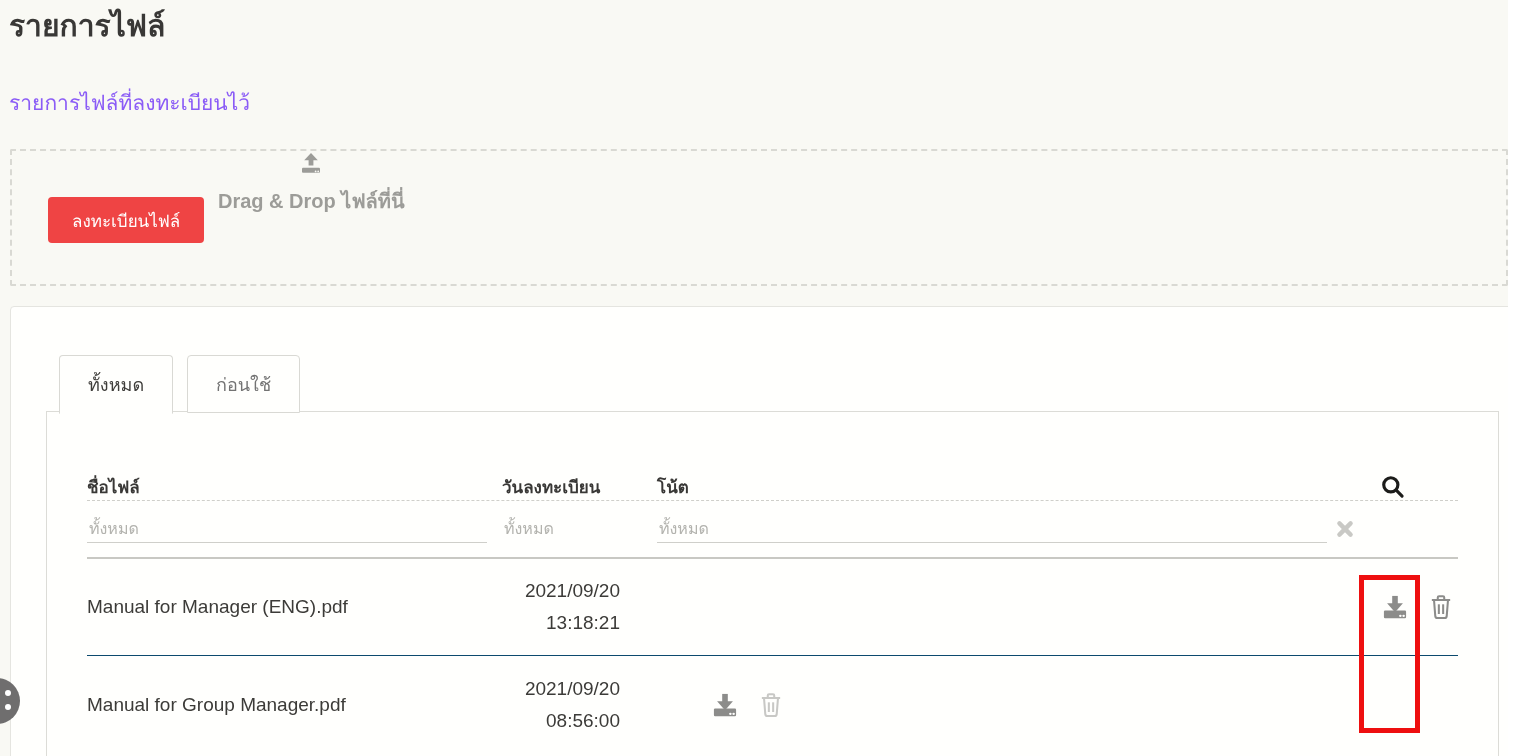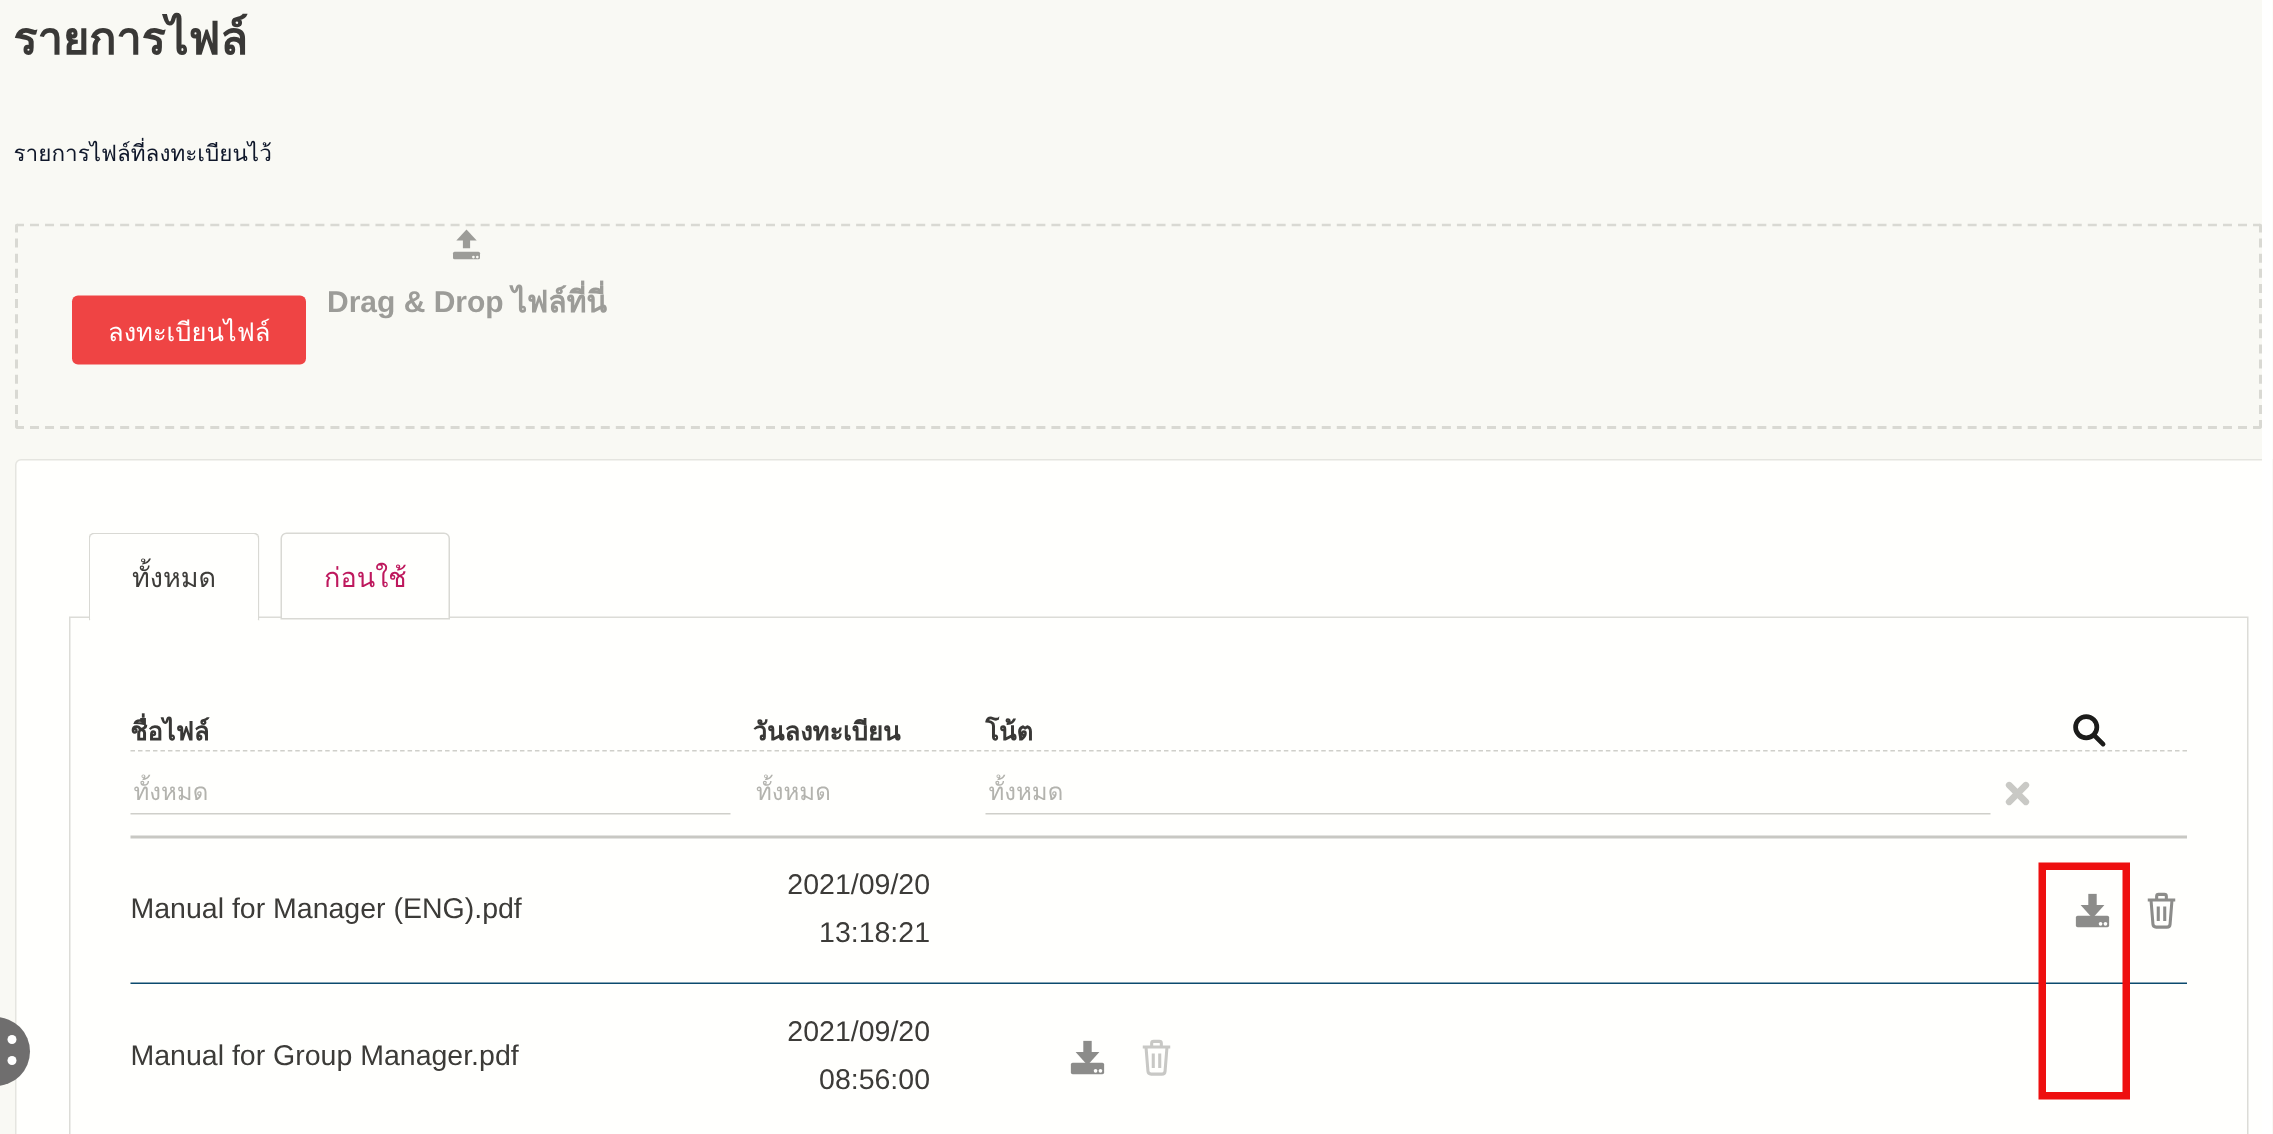--- a/index.html
+++ b/index.html
@@ -11,21 +11,21 @@
     position:relative;
   }
 
   
   .page-title {
     position:absolute; left:9px; top:2px;
     font-size:30px; font-weight:bold; color:#393836;
   }
   .page-desc {
     position:absolute; left:9px; top:88px;
-    font-size:15px; line-height:30px; color:#0f172a;font-family:Liberation Serif, serif;
+    font-size:21px; line-height:30px; color:#8b5cf6;font-family:Liberation Serif, serif;
   }
 
   
   .upload-box {
     position:absolute; left:10px; top:149px; width:1498px; height:137px;
     border:2px dashed #d9d9d3; border-radius:2px;
   }
   .register-btn {
     position:absolute; left:36px; top:46px; height:46px; padding:0 24px;
     background:#ef4444; border:none; border-radius:4px;
@@ -44,21 +44,21 @@
     background:#fffffd; border:1px solid #e5e5e0; border-radius:4px 0 0 0;
   }
   .right-strip { position:absolute; right:0; top:0; width:7px; height:756px; background:#ffffff; z-index:6; }
 
   
   .tabs { position:absolute; left:48px; top:48px; display:flex; z-index:2; }
   .tab {
     height:58px; padding:0 28px; margin-right:14px;
     display:flex; align-items:center;
     font-size:18px; border:1px solid #d9d9d4; border-radius:4px 4px 0 0;
-    background:#fffffd; color:#be185d; cursor:pointer;
+    background:#fffffd; color:#737373; cursor:pointer;
   }
   .tab.active { color:#3e3d3a; border-bottom:1px solid #fffffd; height:59px; }
 
   
   .card {
     position:absolute; left:35px; top:104px; width:1453px; height:652px;
     background:#fffffd; border:1px solid #dcdcd7;
     padding:0 40px;
   }
 

